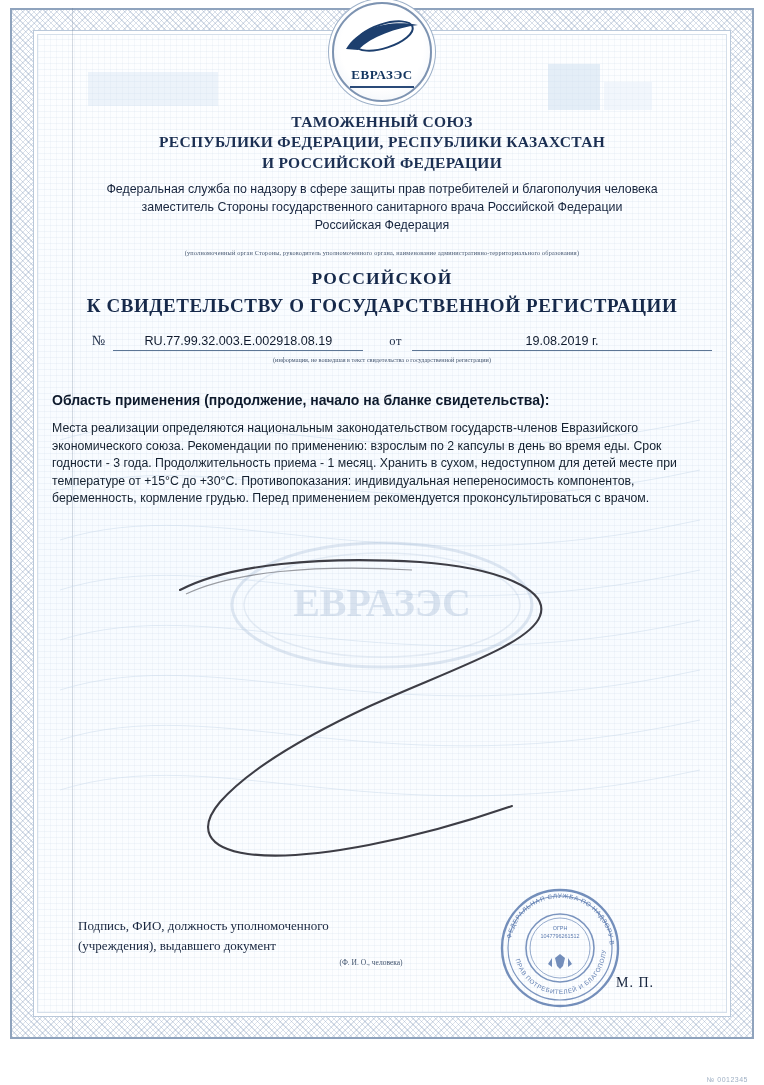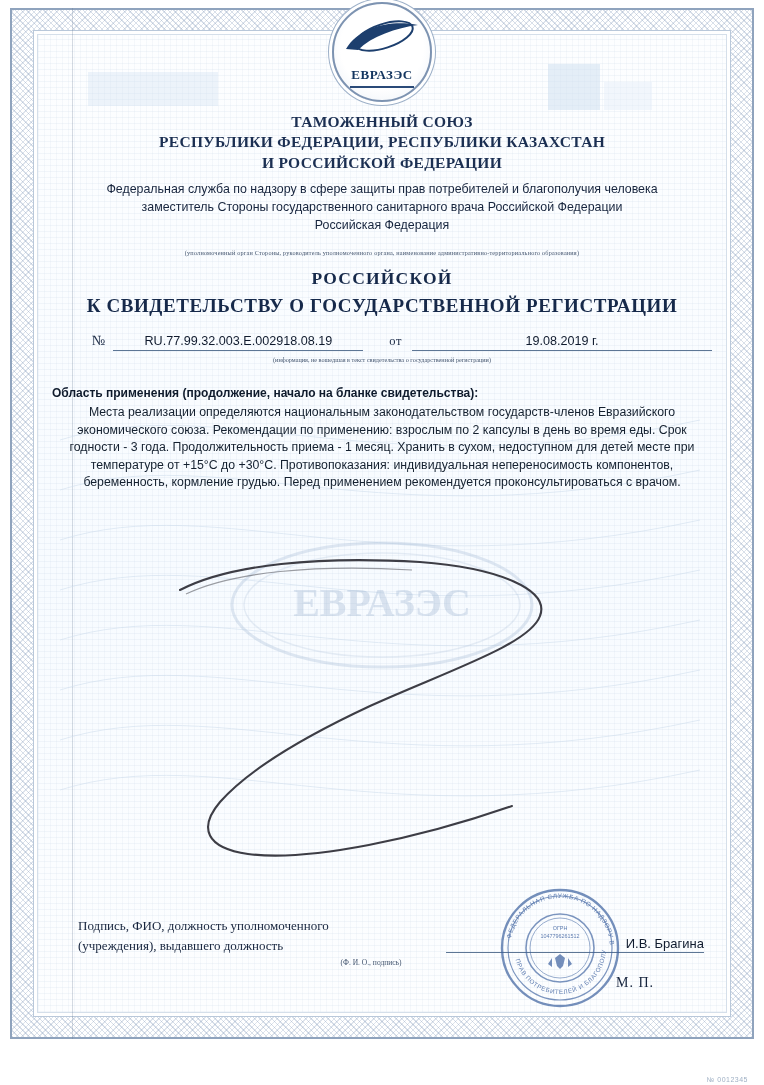--- a/index.html
+++ b/index.html
@@ -196,33 +196,33 @@
     color: #101b2e;
   }
   .caption-tiny2 {
     margin-top: 5px;
     text-align: center;
     font-family: "Liberation Serif", serif;
     font-size: 6.2px;
     color: #42546e;
   }
   .section-head {
-    margin-top: 23px;
+    margin-top: 29px;
     font-family: "Liberation Sans", sans-serif;
     font-weight: bold;
-    font-size: 12px;
+    font-size: 14px;
     color: #0e1a2c;
   }
   .body-text {
-    margin-top: 4px;
+    margin-top: 12px;
     font-family: "Liberation Sans", sans-serif;
     font-size: 12.3px;
     line-height: 1.42;
     color: #14202f;
-    text-align: center;
+    text-align: left;
   }
   
   .signature-svg {
     position: absolute;
     left: 120px;
     top: 520px;
     width: 480px;
     height: 380px;
     z-index: 6;
     pointer-events: none;
@@ -417,26 +417,22 @@
     <g fill="#3a5f9e" opacity=".85">
       <path d="M68 74 l5 4 -2 8 -3 3 -3 -3 -2 -8 z"></path>
       <path d="M60 78 l-4 6 4 3 z M76 78 l4 6 -4 3 z"></path>
     </g>
   </svg>
 
   <div class="footer-block">
     <div class="footer-row">
       <div class="footer-left">
         <div>Подпись,  ФИО,  должность  уполномоченного</div>
-        <div>(учреждения), выдавшего должность</div>
-      </div>
-      <div class="footer-right">
-        <div class="sign-line"></div>
-        <div class="fio-name">И.В. Брагина</div>
+        <div>(учреждения), выдавшего документ</div>
       </div>
     </div>
-    <div class="fio-caption">(Ф. И. О., подпись)</div>
+    <div class="fio-caption">(Ф. И. О., человека)</div>
     <div class="mp">М. П.</div>
   </div>
 
   <div class="bottom-code">№ 0012345</div>
 
 </div>
 
 </body></html>

